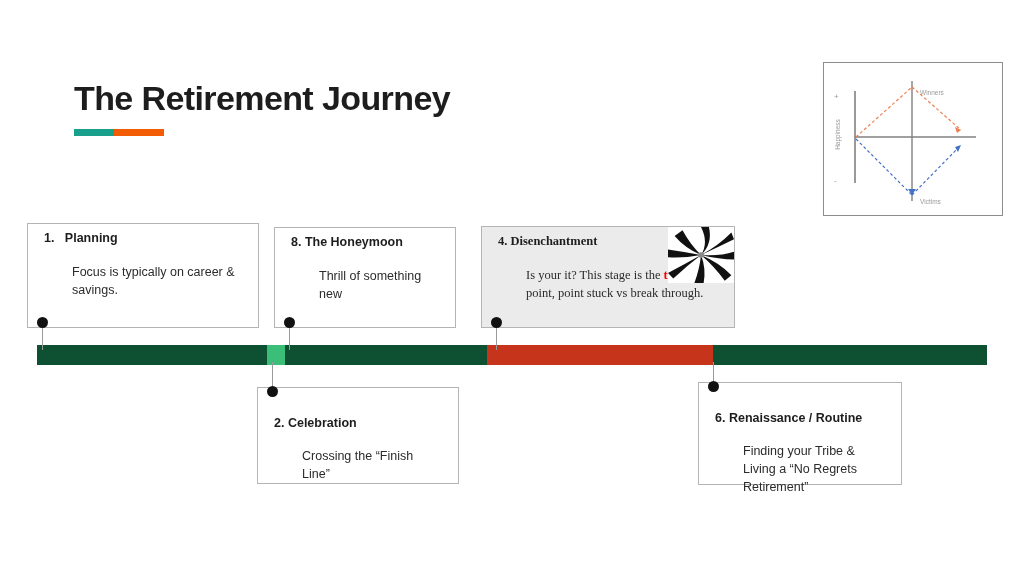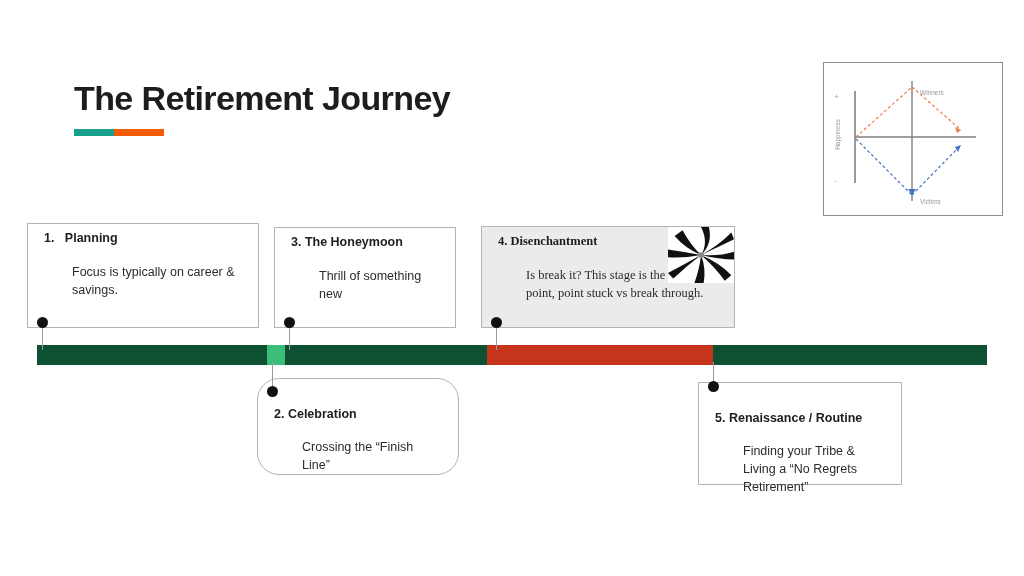--- a/index.html
+++ b/index.html
@@ -91,21 +91,21 @@
     position: absolute;
     width: 1px;
     background: #9a9a9a;
     z-index: 1;
   }
 
   
   #card-1 { left: 27px;  top: 223px; width: 232px; height: 105px; }
   #card-3 { left: 274px; top: 227px; width: 182px; height: 101px; }
   #card-4 { left: 481px; top: 226px; width: 254px; height: 102px; background: #ebebeb; }
-  #card-2 { left: 257px; top: 378px; width: 202px; height: 97px; border-radius: 22px; }
+  #card-2 { left: 257px; top: 387px; width: 202px; height: 97px; }
   #card-5 { left: 698px; top: 382px; width: 204px; height: 103px; }
 
   #card-2 .card-body, #card-5 .card-body { margin-top: 16px; }
   #card-2, #card-5 { padding-top: 27px; }
 
   
   #spiral {
     position: absolute;
     right: 0px;
     top: 0px;
@@ -192,21 +192,21 @@
     <div class="bar-seg" style="width:28.8%; background:#0d5032;"></div>
   </div>
 
   <div class="card" id="card-1">
     <div class="card-title">1.   Planning</div>
     <div class="card-body">Focus is typically on career &amp; savings.</div>
   </div>
   <div class="dot" style="left:37px; top:317px;"></div>
 
   <div class="card" id="card-3">
-    <div class="card-title">3. The Honeymoon</div>
+    <div class="card-title">8. The Honeymoon</div>
     <div class="card-body">Thrill of something new</div>
   </div>
   <div class="dot" style="left:284px; top:317px;"></div>
 
   <div class="card" id="card-4" style="background: rgb(235, 235, 235); font-family: Liberation Serif, serif;">
     <div id="spiral">
       <svg width="66" height="56" viewBox="0 0 100 100" preserveAspectRatio="none">
         <rect x="0" y="0" width="100" height="100" fill="#ffffff"></rect>
         <g fill="#111111">
           <path d="M50 50 Q 62 28 50 0 L 62 0 Q 68 30 50 50 Z"></path>
@@ -215,29 +215,29 @@
           <path d="M50 50 Q 78 64 96 86 L 86 96 Q 70 70 50 50 Z"></path>
           <path d="M50 50 Q 58 74 54 100 L 40 100 Q 48 74 50 50 Z"></path>
           <path d="M50 50 Q 28 70 8 92 L 0 82 Q 26 66 50 50 Z"></path>
           <path d="M50 50 Q 22 56 0 54 L 0 40 Q 24 44 50 50 Z"></path>
           <path d="M50 50 Q 26 38 10 16 L 22 6 Q 34 32 50 50 Z"></path>
         </g>
         <circle cx="50" cy="50" r="5" fill="#8a8a8a"></circle>
       </svg>
     </div>
     <div class="card-title">4. Disenchantment</div>
-    <div class="card-body"><span>Is break it?  This stage is the </span><span class="hl" style="color: rgb(255, 0, 0);">typically</span><span> point, point stuck vs break through.</span></div>
+    <div class="card-body"><span>Is your it?  This stage is the </span><span class="hl" style="color: rgb(255, 0, 0);">typically</span><span> point, point stuck vs break through.</span></div>
   </div>
   <div class="dot" style="left:491px; top:317px;"></div>
 
   <div class="card" id="card-2">
     <div class="card-title">2. Celebration</div>
     <div class="card-body">Crossing the “Finish Line”</div>
   </div>
   <div class="dot" style="left:267px; top:386px;"></div>
 
   <div class="card" id="card-5">
-    <div class="card-title">5. Renaissance / Routine</div>
+    <div class="card-title">6. Renaissance / Routine</div>
     <div class="card-body">Finding your Tribe &amp; Living a “No Regrets Retirement”</div>
   </div>
   <div class="dot" style="left:708px; top:381px;"></div>
 
 </div>
 
 </body></html>

